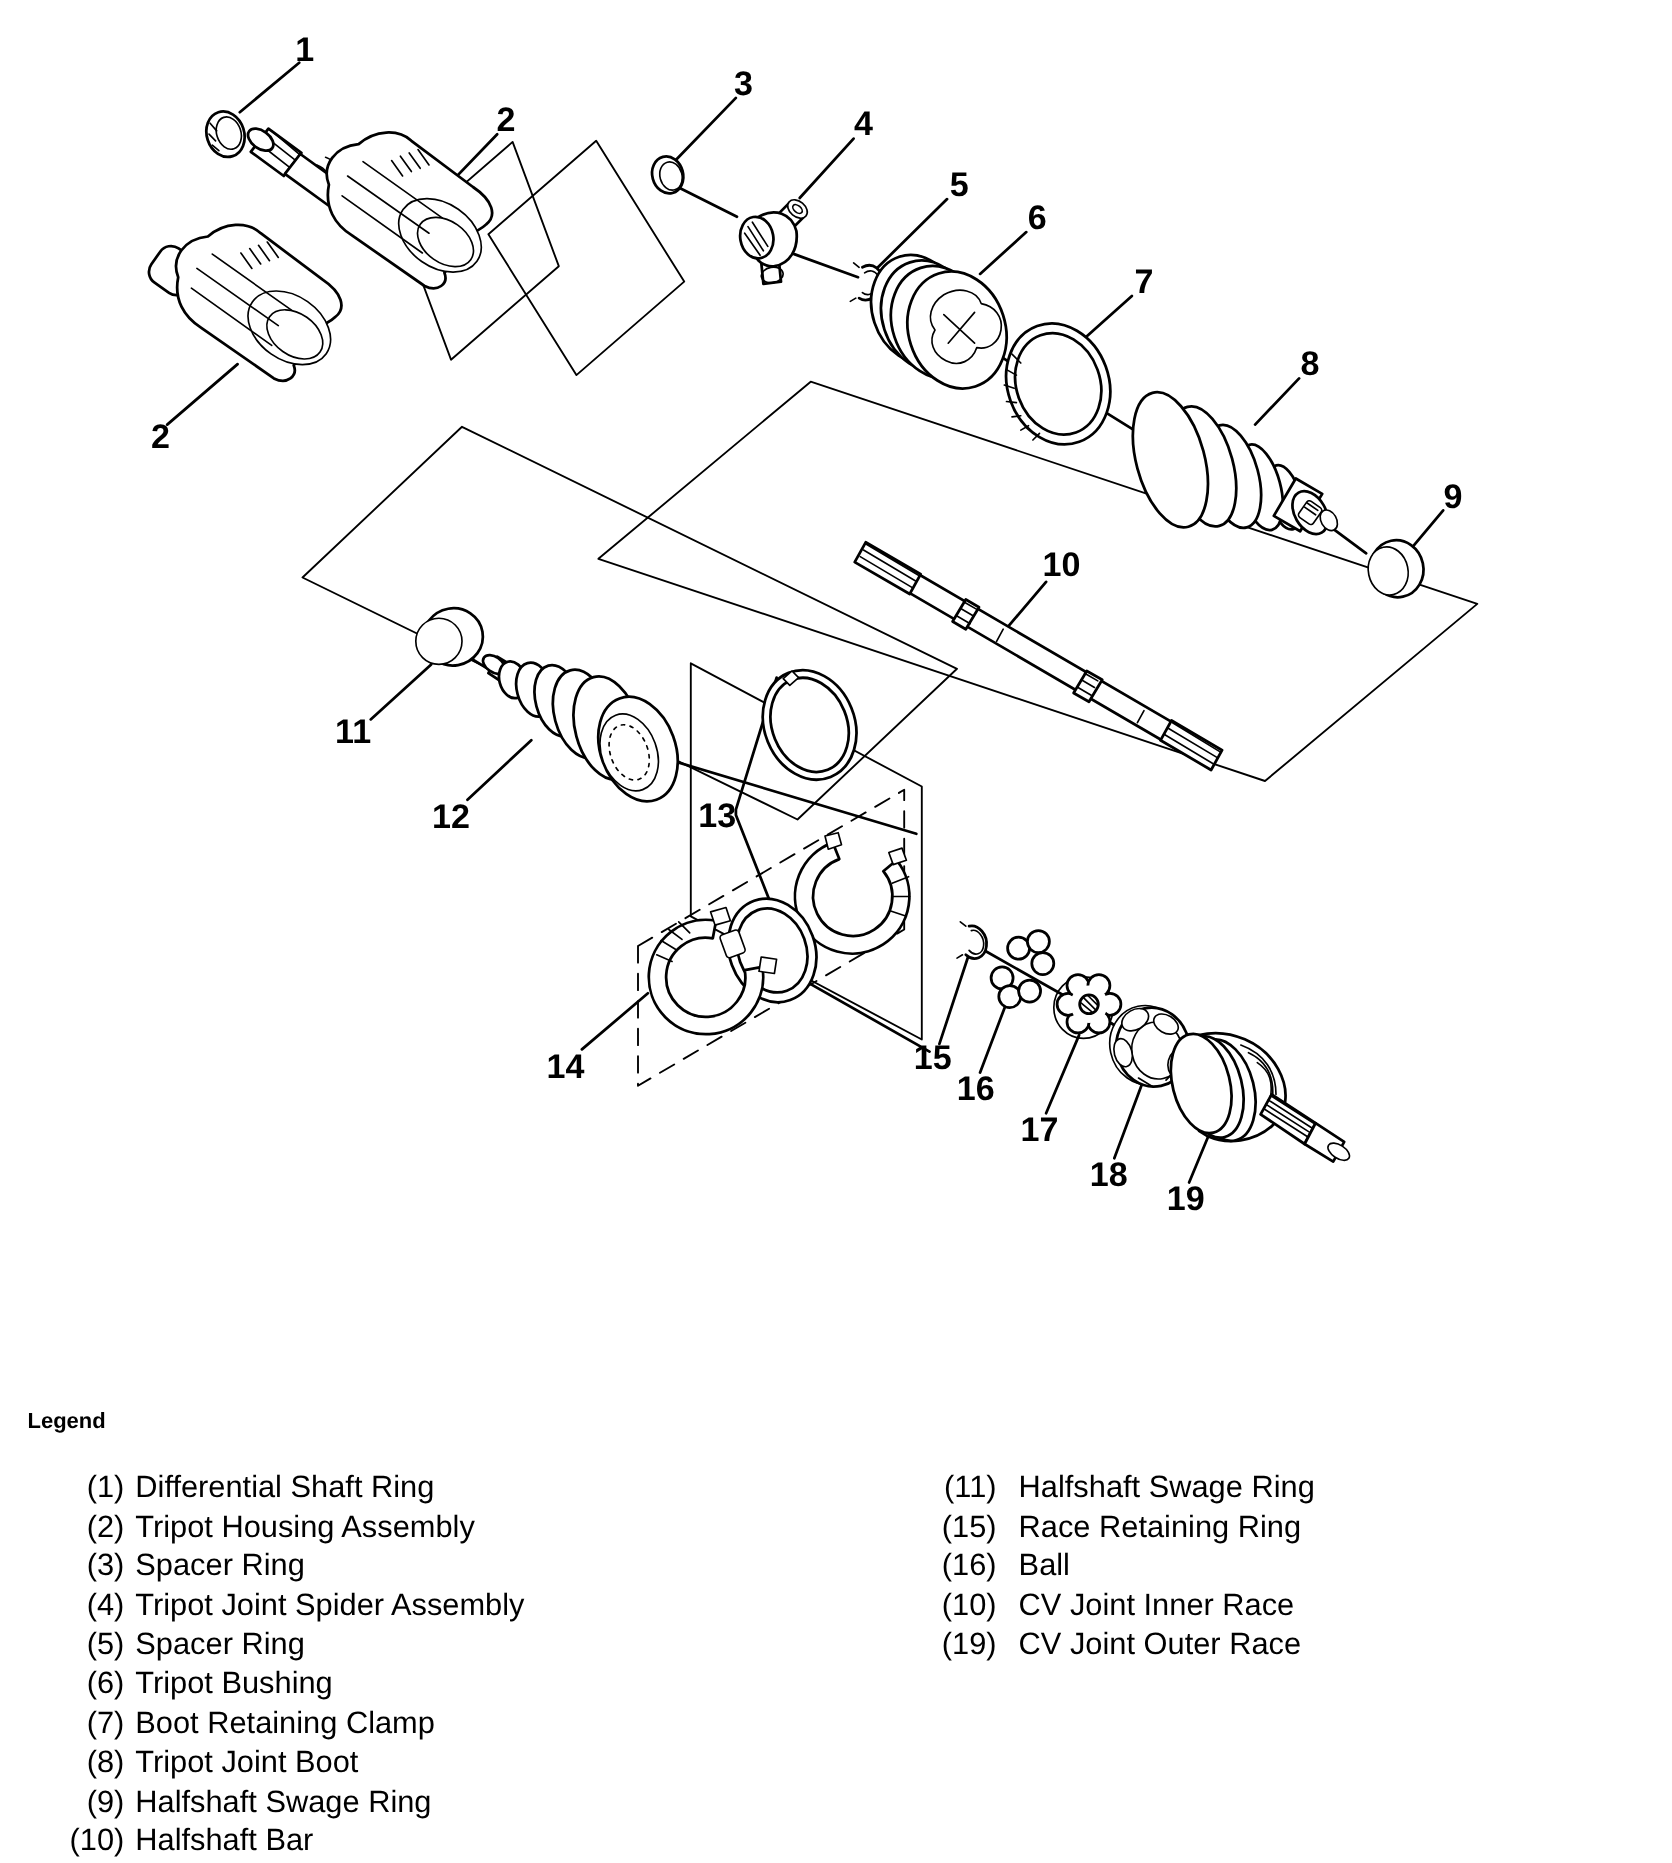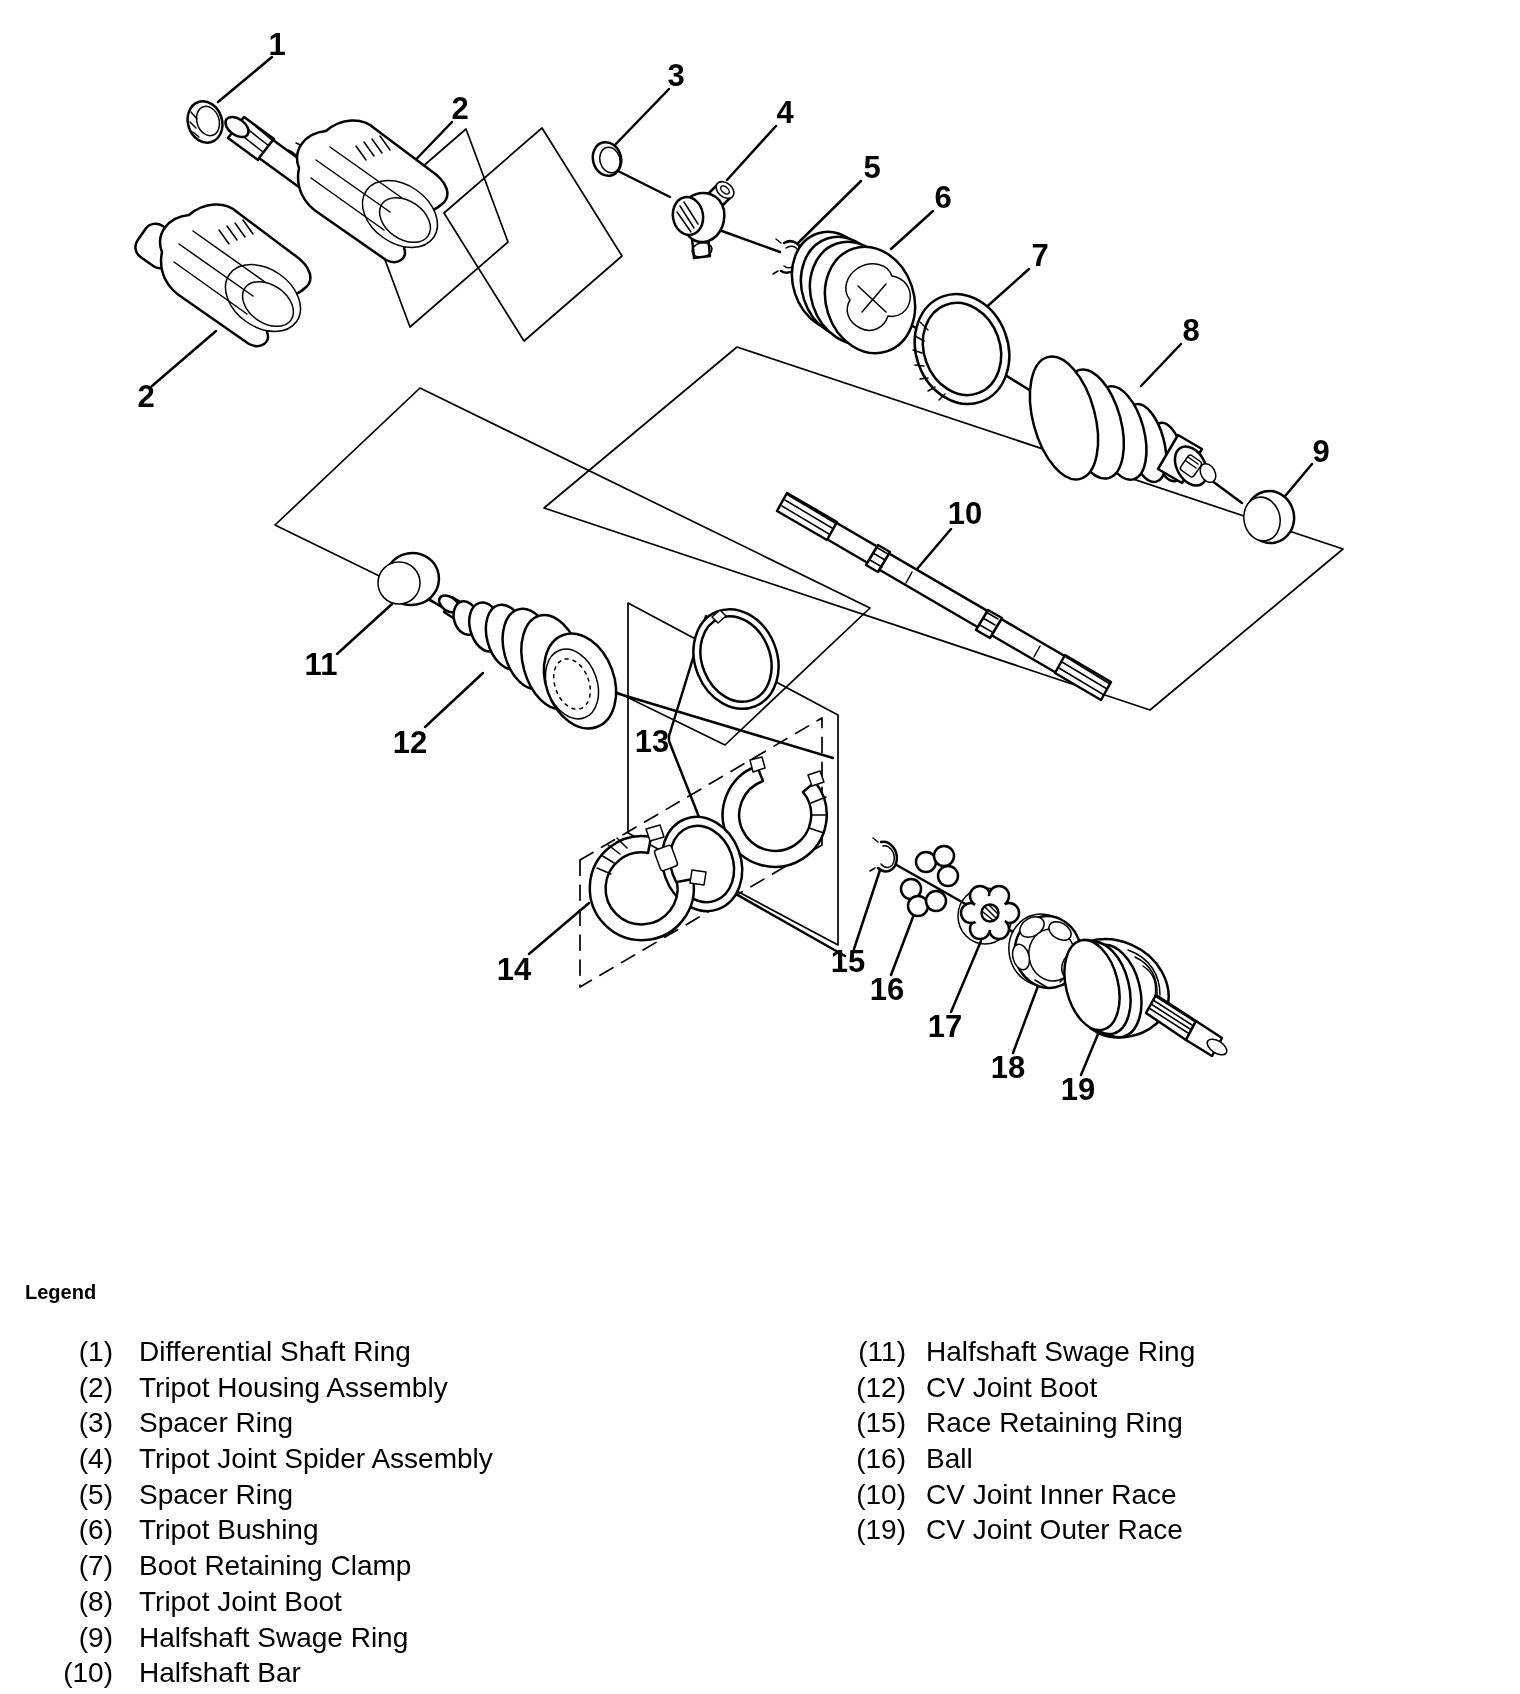--- a/index.html
+++ b/index.html
@@ -17,21 +17,21 @@
   .nostroke{stroke:none;}
   .legend{position:absolute;left:0;top:0;width:1520px;}
   .legend-title{position:absolute;left:25px;top:1281px;font-size:20px;font-weight:bold;}
   .legend-col{position:absolute;top:1334px;}
   .legend-col.left{left:55px;}
   .legend-col.right{left:816px;}
   .legend-row{display:flex;height:35.7px;align-items:baseline;font-size:28px;line-height:35.7px;}
   .legend-num{display:inline-block;text-align:right;}
   .left .legend-num{width:58px;}
   .right .legend-num{width:90px;}
-  .legend-lbl{margin-left:26px;white-space:nowrap;}
+  .legend-lbl{margin-left:10px;white-space:nowrap;}
   .right .legend-lbl{margin-left:20px;}
 </style>
 </head>
 <body>
 
 <div class="page">
 
 <svg width="1520" height="1160" viewBox="0 0 1520 1160" style="position:absolute;left:0;top:0;">
 
   <g>
@@ -382,24 +382,20 @@
           <span class="legend-lbl">Halfshaft Bar</span>
         </div>
     </div>
 
     <div class="legend-col right">
       <div class="legend-row">
           <span class="legend-num">(11)</span>
           <span class="legend-lbl">Halfshaft Swage Ring</span>
         </div>
       <div class="legend-row">
-          <span class="legend-num">(12)</span>
-          <span class="legend-lbl">CV Joint Boot</span>
-        </div>
-      <div class="legend-row">
           <span class="legend-num">(15)</span>
           <span class="legend-lbl">Race Retaining Ring</span>
         </div>
       <div class="legend-row">
           <span class="legend-num">(16)</span>
           <span class="legend-lbl">Ball</span>
         </div>
       <div class="legend-row">
           <span class="legend-num">(10)</span>
           <span class="legend-lbl">CV Joint Inner Race</span>

